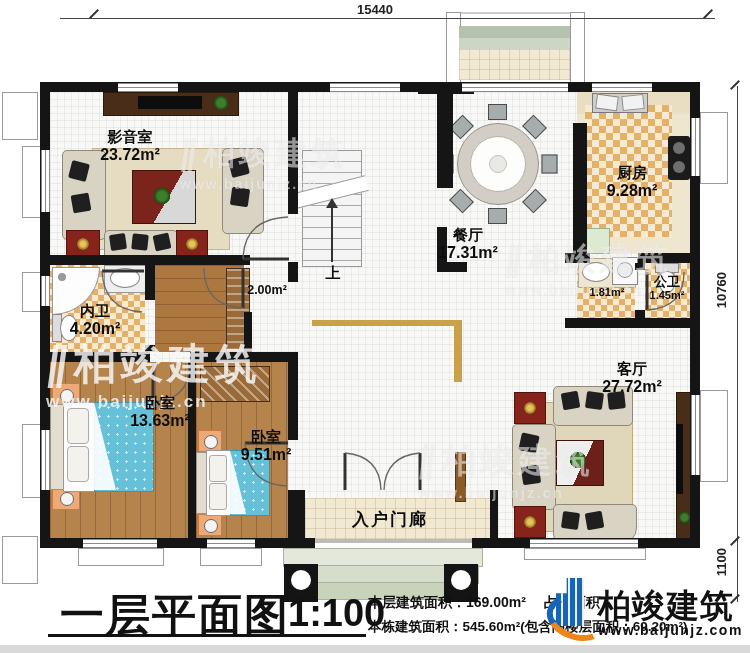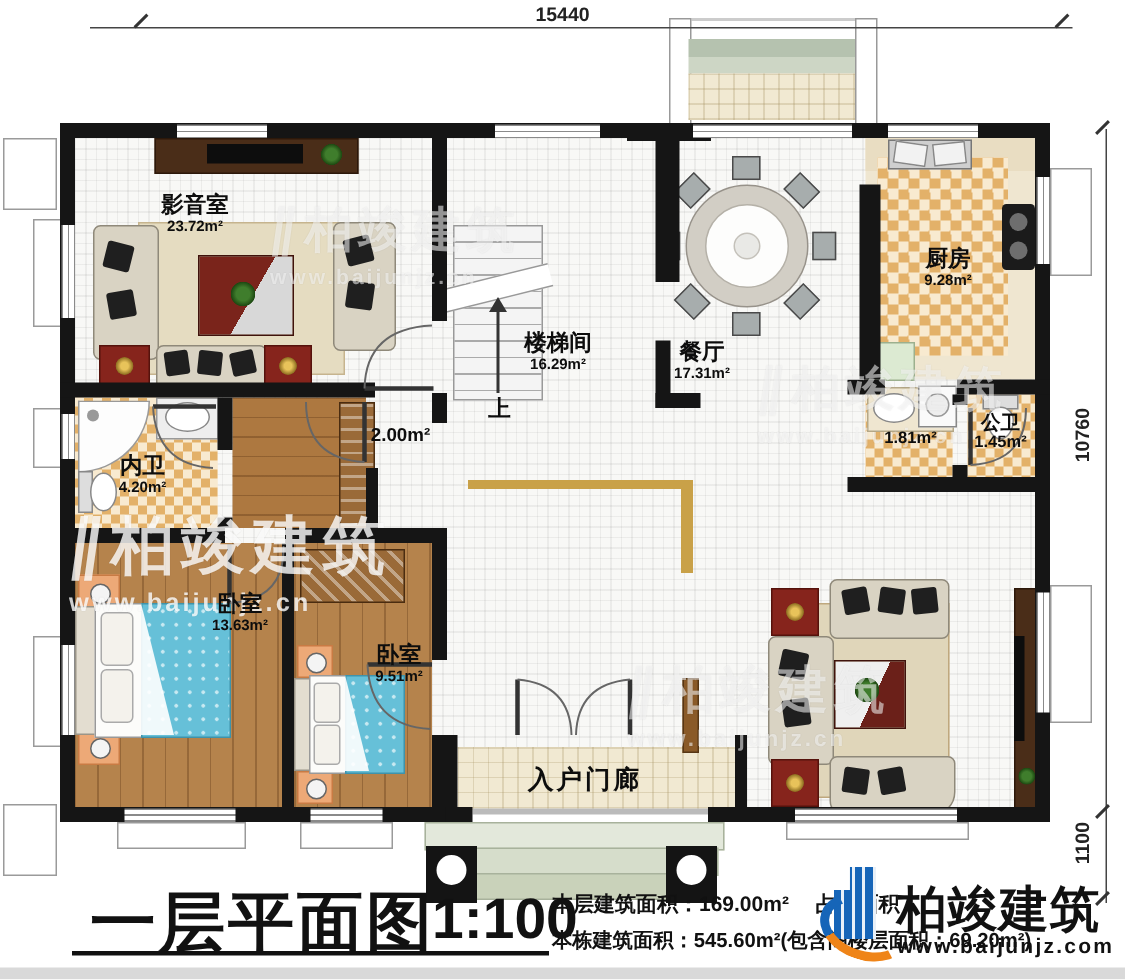--- a/index.html
+++ b/index.html
@@ -21,21 +21,21 @@
   .wood{position:absolute;z-index:2;background:#b5834c;
         background-image:repeating-linear-gradient(to right,rgba(70,35,8,.28) 0 1px,transparent 1px 15px)}
   .woodh{position:absolute;z-index:2;background:#ad7840;
         background-image:repeating-linear-gradient(to bottom,rgba(70,35,8,.28) 0 1px,transparent 1px 13px)}
   .cream{position:absolute;z-index:2;background:#f1e9d2;
         background-image:repeating-linear-gradient(to right,rgba(160,140,90,.25) 0 1px,transparent 1px 10px),
                          repeating-linear-gradient(to bottom,rgba(160,140,90,.25) 0 1px,transparent 1px 10px)}
   .sill{position:absolute;background:#fff;border:1px solid #9a9a9a;z-index:0}
   .room-label{position:absolute;text-align:center;font-weight:bold;line-height:1.18;z-index:30;color:#0d0d0d}
   .rname{font-size:15px;display:block}
-  .rarea{font-size:10px;display:block}
+  .rarea{font-size:16px;display:block}
   .sm .rname{font-size:13px}.sm .rarea{font-size:11px}
   .dim{position:absolute;font-size:13px;font-weight:bold;color:#222;z-index:30;text-align:center}
   .vdim{writing-mode:vertical-rl;transform:rotate(180deg)}
   .dimline{position:absolute;background:#444;z-index:29}
   .tick{position:absolute;width:12px;height:2px;background:#333;transform:rotate(-45deg);z-index:29}
   .furn{position:absolute;z-index:5}
   .sofa{position:absolute;background:#d9d3c3;border:1px solid #8f897a;border-radius:5px;z-index:5}
   .cu{position:absolute;background:#1f1f1f;border-radius:2px;z-index:6}
   .redtab{position:absolute;background:#86241c;border:1px solid #55120c;z-index:5}
   .redtab i{position:absolute;left:50%;top:50%;width:12px;height:12px;margin:-6px 0 0 -6px;
@@ -330,24 +330,20 @@
         <span class="wm-glyph" style="font-size:36px">∥</span>
       <span style="font-size:34px;letter-spacing:4px">柏竣建筑</span>
       </div>
     <div class="wm-url" style="font-size:15px">www.baijunjz.cn</div>
   </div>
 
   <div class="room-label" style="left:70px;top:128px;width:120px">
     <span class="rname">影音室</span>
     <span class="rarea">23.72m²</span>
     </div>
-  <div class="room-label" style="left:322px;top:220px;width:100px">
-    <span class="rname">楼梯间</span>
-    <span class="rarea">16.29m²</span>
-    </div>
   <div class="room-label" style="left:318px;top:264px;width:30px;font-size:15px">
     <span>上</span></div>
   <div class="room-label" style="left:418px;top:226px;width:100px">
     <span class="rname">餐厅</span>
     <span class="rarea">17.31m²</span>
     </div>
   <div class="room-label" style="left:582px;top:164px;width:100px">
     <span class="rname">厨房</span>
     <span class="rarea">9.28m²</span>
     </div>
@@ -365,20 +361,24 @@
     <span class="rname">内卫</span>
     <span class="rarea">4.20m²</span>
     </div>
   <div class="room-label" style="left:105px;top:394px;width:110px">
     <span class="rname">卧室</span>
     <span class="rarea">13.63m²</span>
     </div>
   <div class="room-label" style="left:212px;top:428px;width:108px">
     <span class="rname">卧室</span>
     <span class="rarea">9.51m²</span>
+    </div>
+  <div class="room-label" style="left:578px;top:360px;width:108px">
+    <span class="rname">客厅</span>
+    <span class="rarea">27.72m²</span>
     </div>
   <div class="room-label" style="left:325px;top:510px;width:130px;font-size:17px;letter-spacing:2px">
     <span>入户门廊</span></div>
 
   <div class="tb" style="left:60px;top:586px;font-size:44px;letter-spacing:2px">一层平面图</div>
   <div class="tb" style="left:288px;top:592px;font-size:38px">1:100</div>
   <div class="abs" style="left:48px;top:634px;width:318px;height:3px;background:#111;z-index:40"></div>
   <div class="tb" style="left:368px;top:594px;font-size:14px;white-space:nowrap">
     <span>本层建筑面积：</span><span>169.00m²</span>
     <span style="display:inline-block;width:10px"></span>

